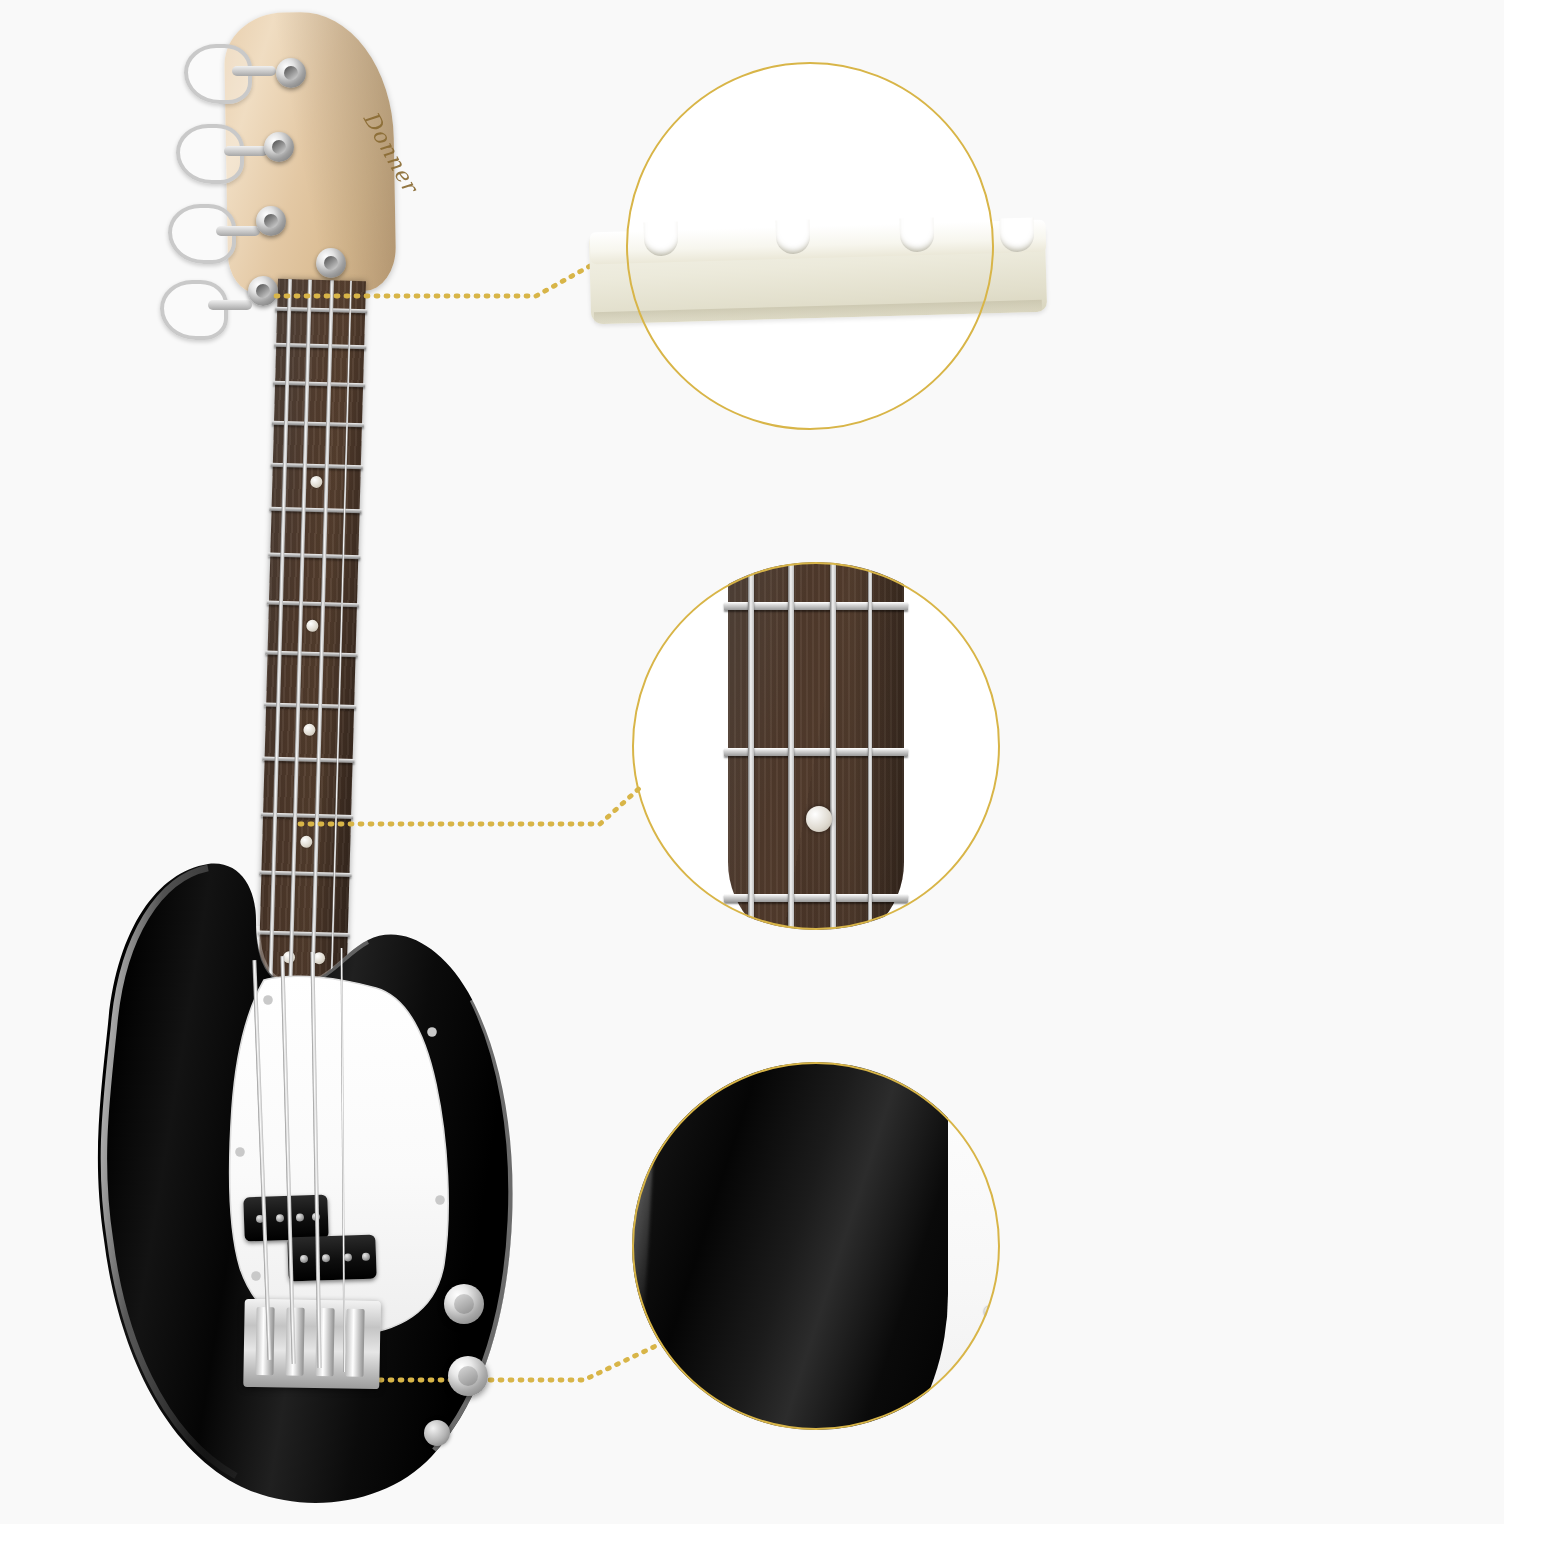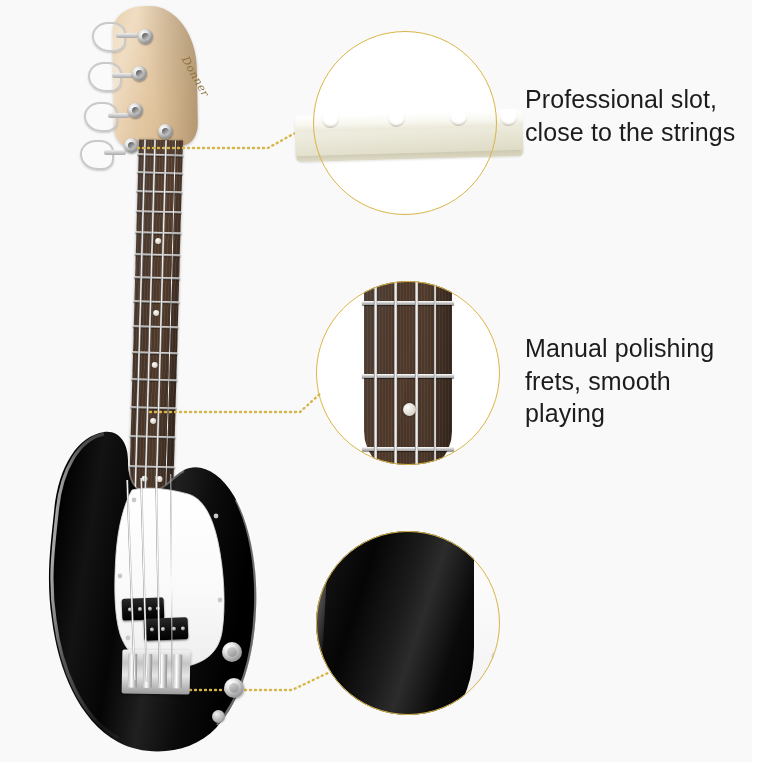--- a/index.html
+++ b/index.html
@@ -419,25 +419,20 @@
         <div class="pg-screw" style="left:56px;top:148px"></div>
       </div>
 
       <div id="bodyedge">
         <div class="hilite"></div>
       </div>
     </div>
     <div class="callout-ring"></div>
   </div>
 
-  <div class="caption" id="cap1">Professional slot,
-close to the strings</div>
-  <div class="caption" id="cap2">Manual polishing
-frets, smooth
-playing</div>
 
   <div id="guitar">
 
     <div class="tuner-key" style="left:92px;top:22px"></div>
     <div class="tuner-stem" style="left:116px;top:33px"></div>
     <div class="tuner-key" style="left:88px;top:62px"></div>
     <div class="tuner-stem" style="left:112px;top:73px"></div>
     <div class="tuner-key" style="left:84px;top:102px"></div>
     <div class="tuner-stem" style="left:108px;top:113px"></div>
     <div class="tuner-key" style="left:80px;top:140px"></div>

